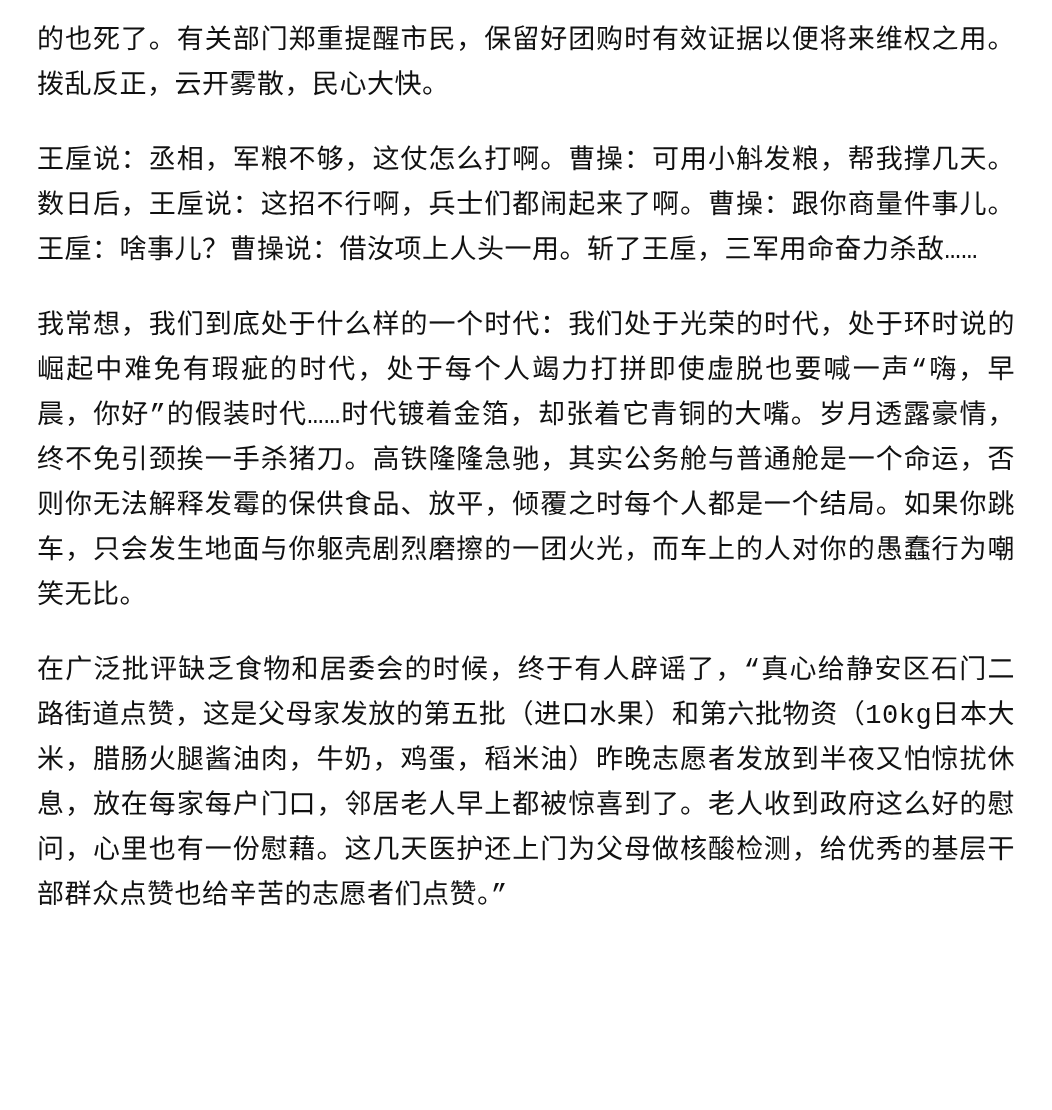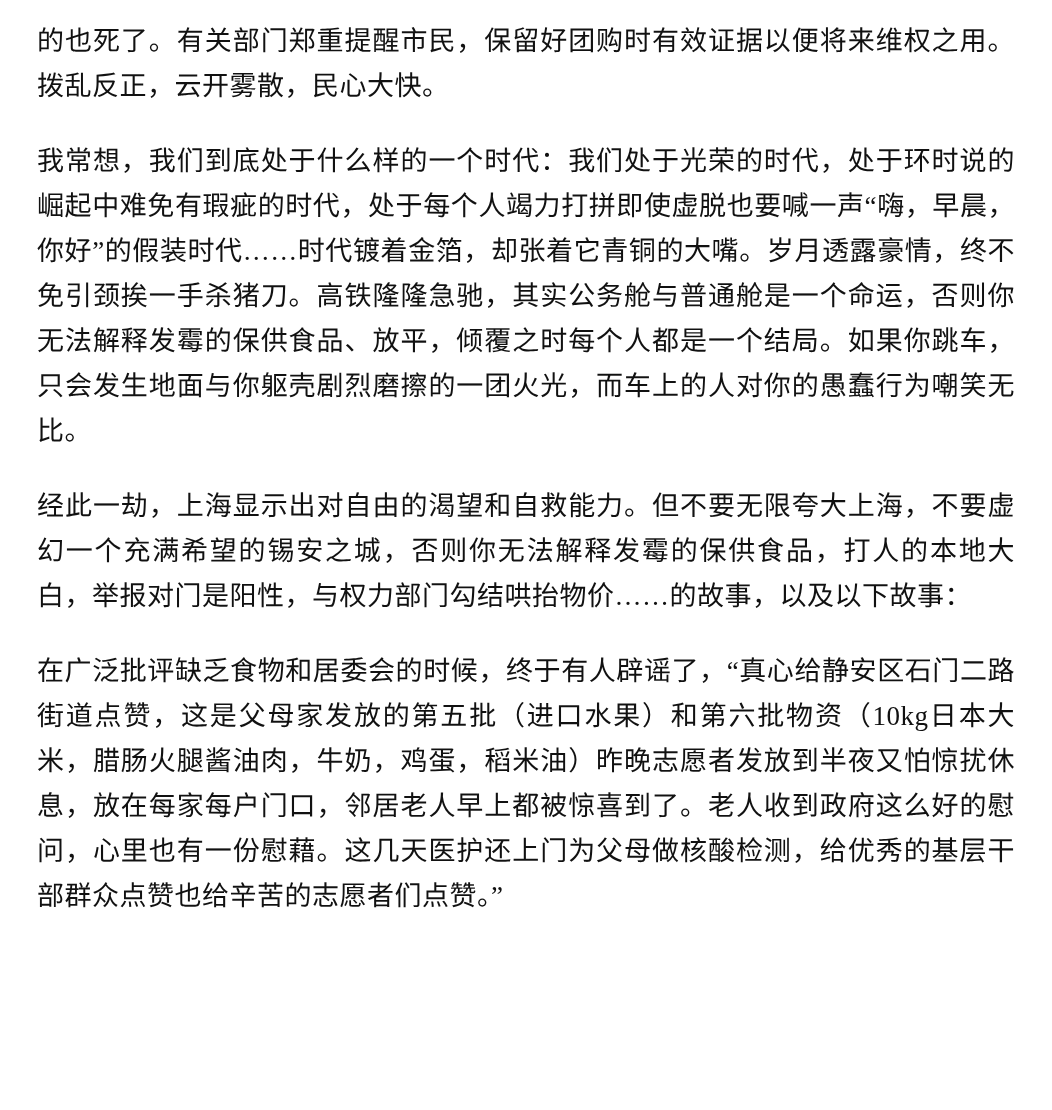--- a/index.html
+++ b/index.html
@@ -12,21 +12,21 @@
     width: 1052px;
     height: 1110px;
     background: #ffffff;
     overflow: hidden;
     box-sizing: border-box;
   }
   .article {
     box-sizing: border-box;
     width: 100%;
     padding: 19px 37px 0 37px;
-    font-family: Liberation Serif, serif;
+    font-family: Liberation Mono, monospace;
     font-size: 27px;
     line-height: 45px;
     letter-spacing: 0.5px;
     color: #111111;
     text-align: justify;
     text-justify: inter-ideograph;
     word-break: break-all;
   }
   .article p {
     margin: 0 0 30px 0;
@@ -34,17 +34,17 @@
   .article p:last-child {
     margin-bottom: 8px;
   }
 </style>
 </head>
 <body>
 
 <div class="page">
   <div class="article">
     <p>的也死了。有关部门郑重提醒市民，保留好团购时有效证据以便将来维权之用。拨乱反正，云开雾散，民心大快。</p>
+    <p>王垕说：丞相，军粮不够，这仗怎么打啊。曹操：可用小斛发粮，帮我撑几天。数日后，王垕说：这招不行啊，兵士们都闹起来了啊。曹操：跟你商量件事儿。王垕：啥事儿？曹操说：借汝项上人头一用。斩了王垕，三军用命奋力杀敌……</p>
     <p>我常想，我们到底处于什么样的一个时代：我们处于光荣的时代，处于环时说的崛起中难免有瑕疵的时代，处于每个人竭力打拼即使虚脱也要喊一声“嗨，早晨，你好”的假装时代……时代镀着金箔，却张着它青铜的大嘴。岁月透露豪情，终不免引颈挨一手杀猪刀。高铁隆隆急驰，其实公务舱与普通舱是一个命运，否则你无法解释发霉的保供食品、放平，倾覆之时每个人都是一个结局。如果你跳车，只会发生地面与你躯壳剧烈磨擦的一团火光，而车上的人对你的愚蠢行为嘲笑无比。</p>
-    <p>经此一劫，上海显示出对自由的渴望和自救能力。但不要无限夸大上海，不要虚幻一个充满希望的锡安之城，否则你无法解释发霉的保供食品，打人的本地大白，举报对门是阳性，与权力部门勾结哄抬物价……的故事，以及以下故事：</p>
     <p>在广泛批评缺乏食物和居委会的时候，终于有人辟谣了，“真心给静安区石门二路街道点赞，这是父母家发放的第五批（进口水果）和第六批物资（10kg日本大米，腊肠火腿酱油肉，牛奶，鸡蛋，稻米油）昨晚志愿者发放到半夜又怕惊扰休息，放在每家每户门口，邻居老人早上都被惊喜到了。老人收到政府这么好的慰问，心里也有一份慰藉。这几天医护还上门为父母做核酸检测，给优秀的基层干部群众点赞也给辛苦的志愿者们点赞。”</p>
   </div>
 </div>
 
 </body></html>

